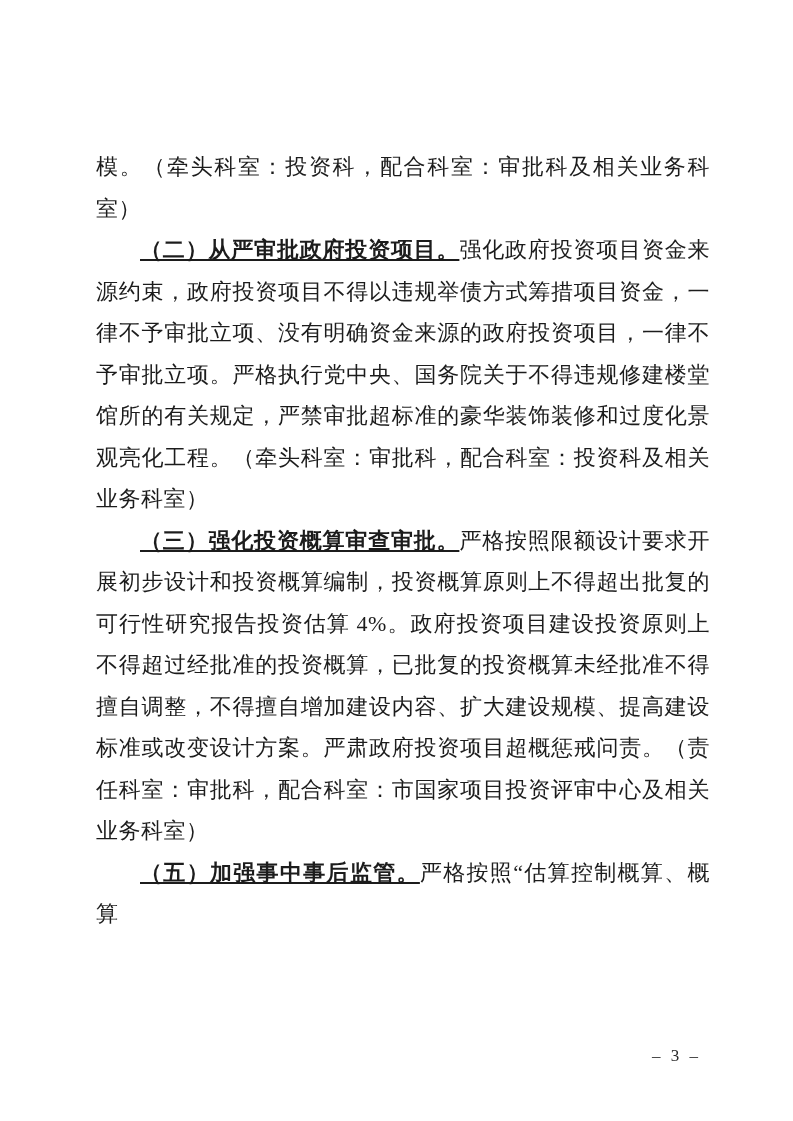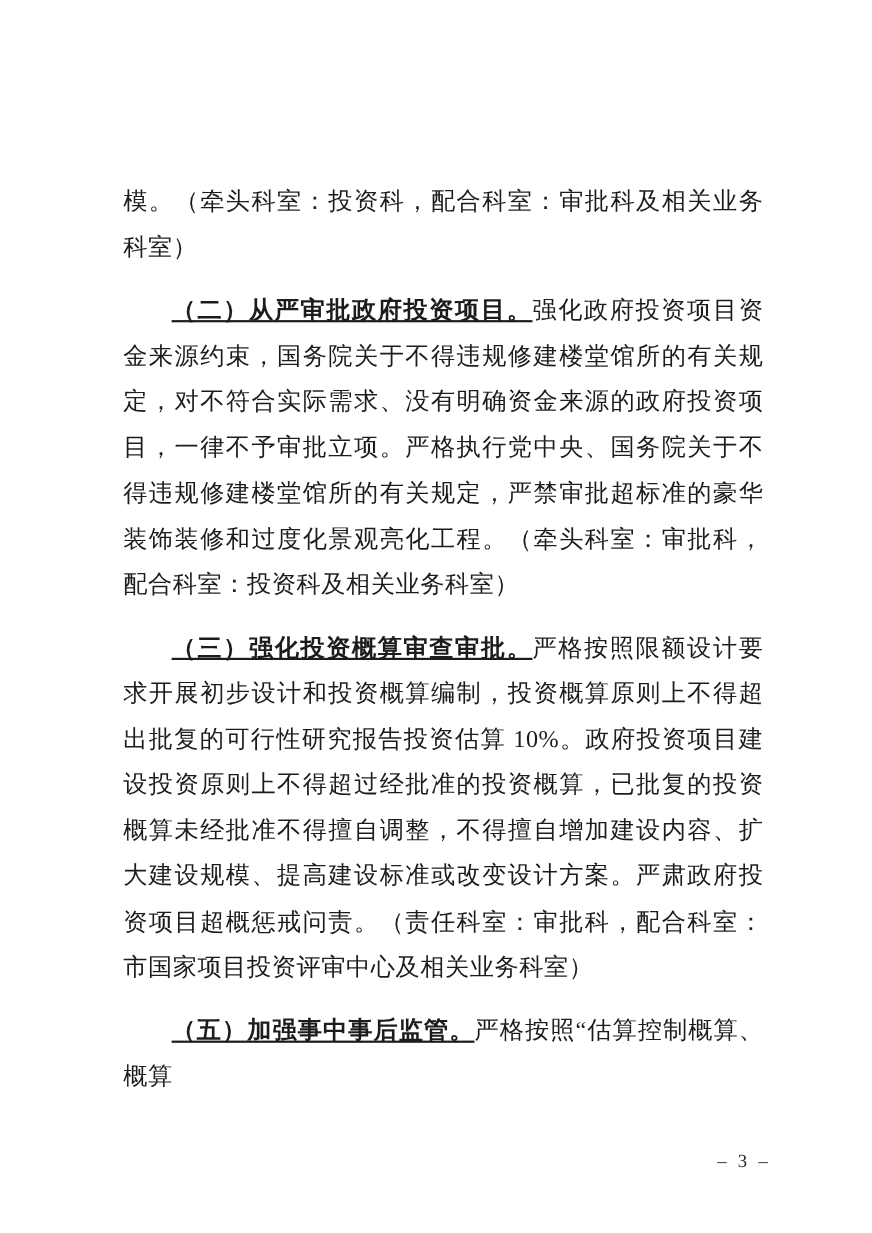--- a/index.html
+++ b/index.html
@@ -22,21 +22,21 @@
     left: 96px;
     top: 146px;
     width: 614px;
     font-size: 22px;
     line-height: 41.5px;
     text-align: justify;
     text-justify: inter-ideograph;
     letter-spacing: 0.5px;
   }
   .para {
-    margin: 16px;
+    margin: 0;
     padding: 0;
     text-indent: 2em;
   }
   .para.no-indent {
     text-indent: 0;
   }
   .lead {
     font-weight: bold;
     text-decoration: underline;
   }
@@ -50,22 +50,22 @@
     font-family: "Liberation Serif", "DejaVu Serif", serif;
   }
 </style>
 </head>
 <body>
 
 <div class="page">
   <div class="content">
     <p class="para no-indent"><span class="lead"></span><span>模。（牵头科室：投资科，配合科室：审批科及相关业务科室）</span></p>
 
-    <p class="para"><span class="lead">（二）从严审批政府投资项目。</span><span>强化政府投资项目资金来源约束，国务院关于不得违规修建楼堂馆所的有关规定，对不符合实际需求、没有明确资金来源的政府投资项目，一律不予审批立项。严格执行党中央、国务院关于不得违规修建楼堂馆所的有关规定，严禁审批超标准的豪华装饰装修和过度化景观亮化工程。（牵头科室：审批科，配合科室：投资科及相关业务科室）</span></p>
+    <p class="para"><span class="lead">（二）从严审批政府投资项目。</span><span>强化政府投资项目资金来源约束，政府投资项目不得以违规举债方式筹措项目资金，一律不予审批立项、没有明确资金来源的政府投资项目，一律不予审批立项。严格执行党中央、国务院关于不得违规修建楼堂馆所的有关规定，严禁审批超标准的豪华装饰装修和过度化景观亮化工程。（牵头科室：审批科，配合科室：投资科及相关业务科室）</span></p>
 
-    <p class="para"><span class="lead">（三）强化投资概算审查审批。</span><span>严格按照限额设计要求开展初步设计和投资概算编制，投资概算原则上不得超出批复的可行性研究报告投资估算 10%。政府投资项目建设投资原则上不得超过经批准的投资概算，已批复的投资概算未经批准不得擅自调整，不得擅自增加建设内容、扩大建设规模、提高建设标准或改变设计方案。严肃政府投资项目超概惩戒问责。（责任科室：审批科，配合科室：市国家项目投资评审中心及相关业务科室）</span></p>
+    <p class="para"><span class="lead">（三）强化投资概算审查审批。</span><span>严格按照限额设计要求开展初步设计和投资概算编制，投资概算原则上不得超出批复的可行性研究报告投资估算 4%。政府投资项目建设投资原则上不得超过经批准的投资概算，已批复的投资概算未经批准不得擅自调整，不得擅自增加建设内容、扩大建设规模、提高建设标准或改变设计方案。严肃政府投资项目超概惩戒问责。（责任科室：审批科，配合科室：市国家项目投资评审中心及相关业务科室）</span></p>
 
 
     <p class="para"><span class="lead">（五）加强事中事后监管。</span><span>严格按照“估算控制概算、概算</span></p>
   </div>
 
   <div class="footer">– 3 –</div>
 </div>
 
 </body></html>

